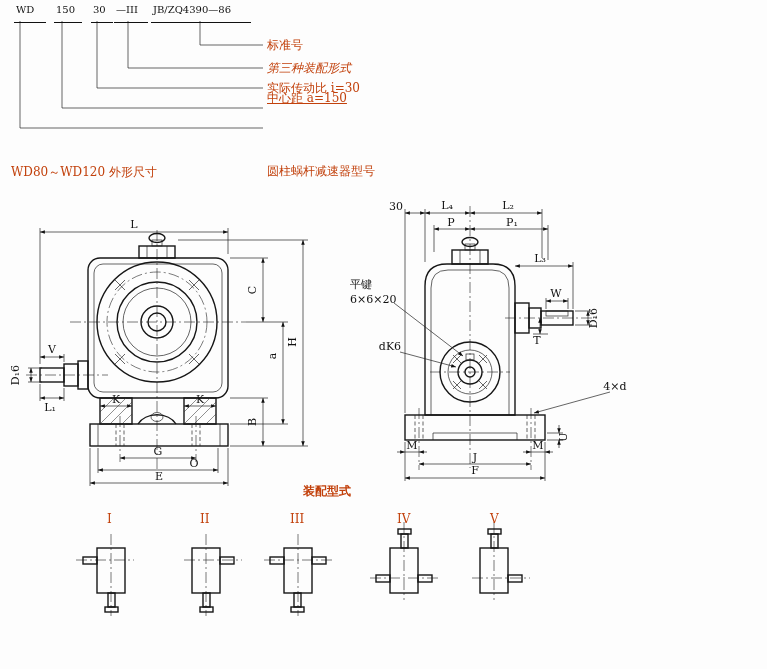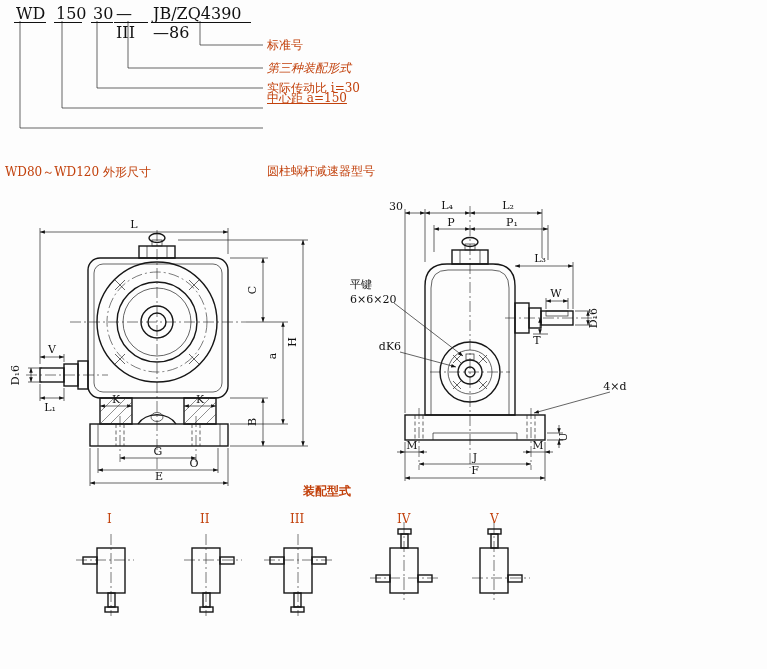--- a/index.html
+++ b/index.html
@@ -1,20 +1,20 @@
 <!DOCTYPE html>
 <html><head>
 <meta charset="utf-8">
 <style>
   * { margin:0; padding:0; box-sizing:border-box; }
   html,body { width:767px; height:669px; }
   body { background:#fdfdfd; font-family:"DejaVu Serif","Liberation Serif",serif; color:#111; }
   #page { position:relative; width:767px; height:669px; overflow:hidden; background:#fdfdfd; }
   .t { position:absolute; font-size:12px; line-height:15px; white-space:nowrap; color:#c2410c; }
-  .code-part { position:absolute; top:4px; height:19px; font-size:16px; padding-left:2px; border-bottom:1px solid #111; text-align:left; }
+  .code-part { position:absolute; top:4px; height:19px; font-size:10px; padding-left:2px; border-bottom:1px solid #111; text-align:left; }
   svg.layer { position:absolute; left:0; top:0; }
   svg text { font-family:"DejaVu Serif","Liberation Serif",serif; font-size:11px; fill:#111; }
   .ol { fill:none; stroke:#161616; stroke-width:1.4; }
   .tl { fill:none; stroke:#232323; stroke-width:0.7; }
   .dl { fill:none; stroke:#232323; stroke-width:0.7; }
   .cl { fill:none; stroke:#333;    stroke-width:0.65; stroke-dasharray:11 3 2 3; }
   .hd { fill:none; stroke:#232323; stroke-width:0.7; stroke-dasharray:4 2.5; }
   .hl { fill:none; stroke:#333;    stroke-width:0.55; }
 </style>
 </head>
@@ -290,21 +290,21 @@
   <span class="code-part" style="left:91px;width:22px;">30</span>
   <span class="code-part" style="left:114px;width:34px;">—III</span>
   <span class="code-part" style="left:151px;width:100px;">JB/ZQ4390—86</span>
 
   <span class="t" style="left:267px;top:38px;">标准号</span>
   <span class="t" style="left:267px;top:61px;font-style:italic;">第三种装配形式</span>
   <span class="t" style="left:267px;top:81px;">实际传动比 i=30</span>
   <span class="t" style="left:267px;top:91px;text-decoration:underline;">中心距 a=150</span>
   <span class="t" style="left:267px;top:121px;margin-top:43px;">圆柱蜗杆减速器型号</span>
 
-  <div class="t" style="left:5px;top:165px;text-align:right;">WD80～WD120 外形尺寸</div>
+  <div class="t" style="left:11px;top:165px;text-align:right;">WD80～WD120 外形尺寸</div>
   <div class="t" style="left:303px;top:484px;font-weight:bold;">装配型式</div>
 
   <span class="t" style="left:107px;top:512px;">I</span>
   <span class="t" style="left:200px;top:512px;">II</span>
   <span class="t" style="left:290px;top:512px;">III</span>
   <span class="t" style="left:397px;top:512px;">IV</span>
   <span class="t" style="left:490px;top:512px;">V</span>
 
 
 </div>

